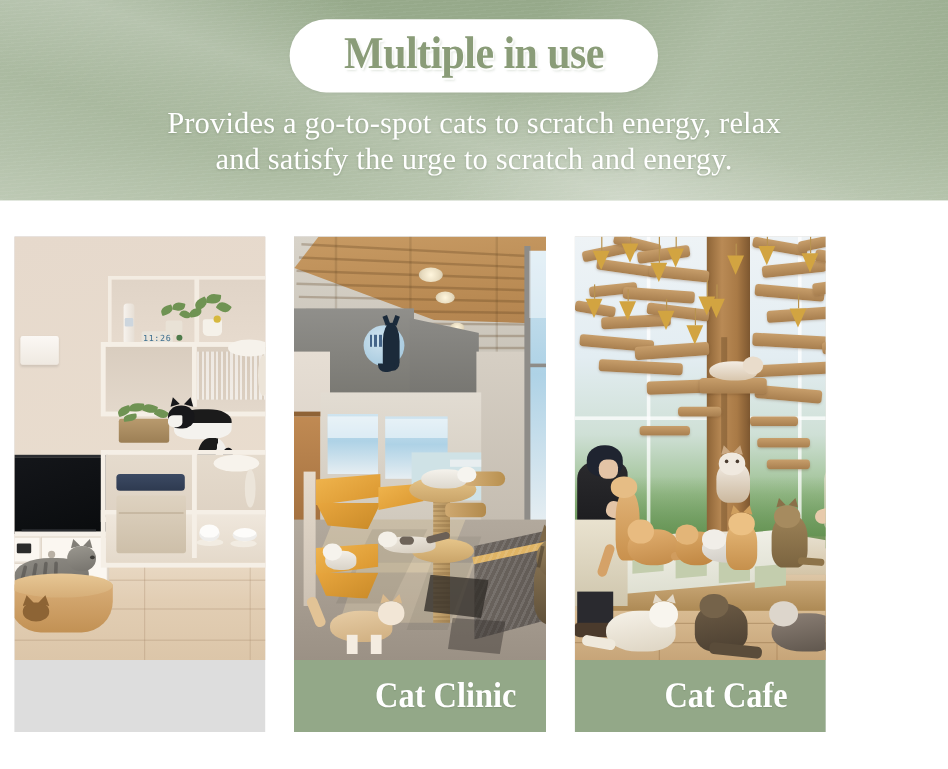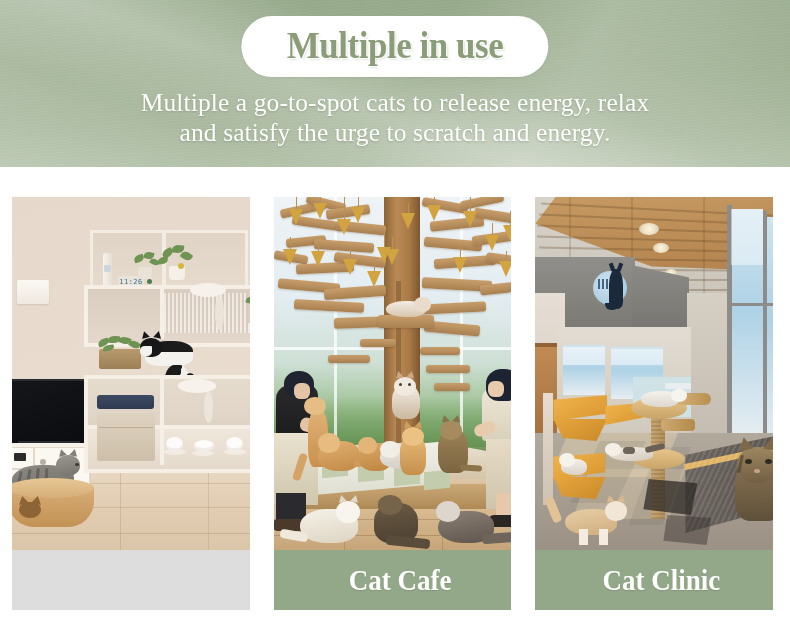--- a/index.html
+++ b/index.html
@@ -43,21 +43,21 @@
   }
   .subtitle {
     position: absolute; left: 0; right: 0; top: 88px; z-index: 3;
     text-align: center; color: #ffffff;
     font-size: 25.5px; line-height: 30px; letter-spacing: 0.1px;
     text-shadow: 0 1px 2px rgba(90,110,80,0.35);
     padding: 0 34px;
   }
 
   
-  .cards { position: absolute; left: 12px; top: 197px; width: 761px; height: 413px;
+  .cards { position: absolute; left: 12px; top: 197px; width: 676px; height: 413px;
            display: flex; gap: 24px; border-radius: 30px; }
   .card { position: relative; width: 253px; height: 413px; overflow: hidden; background:#ddd; }
   .photo { position: absolute; left:0; top:0; width: 253px; height: 353px; overflow: hidden; }
   .label-band {
     position: absolute; left: 0; bottom: 0; width: 253px; height: 60px;
     background: #93a888; display: flex; align-items: center; justify-content: center;
   }
   .label-text {
     color: #ffffff; font-weight: bold; font-size: 30px; line-height: 34px;
     font-family: "Liberation Serif", "DejaVu Serif", serif;
@@ -219,21 +219,21 @@
 </head>
 <body>
 
 <div id="page">
 
   <div class="header">
     <div class="title-pill">
       <div class="title-text">Multiple in use</div>
     </div>
     <div class="subtitle">
-      <div>Multiple a go-to-spot cats to release energy, relax</div>
+      <div>Provides a go-to-spot cats to scratch energy, relax</div>
       <div>and satisfy the urge to scratch and energy.</div>
     </div>
   </div>
 
   <div class="cards">
 
     <div class="card">
       <div class="photo p1">
         <div class="wall"></div>
         <div class="skirt"></div>
@@ -331,20 +331,142 @@
           <div class="cat2head"></div>
           <div class="cat2ear" style="left:46px;top:252px;transform:rotate(-16deg);"></div>
           <div class="cat2ear" style="left:58px;top:252px;transform:rotate(14deg);"></div>
           <div class="ab" style="left:63px;top:266px;width:4px;height:3px;background:#3c3a36;border-radius:50%;"></div>
           <div class="bed"></div>
           <div class="bedtop"></div>
           <div class="bedface"></div>
           <div class="bedear" style="left:6px;top:299px;transform:rotate(-12deg);"></div>
           <div class="bedear" style="left:20px;top:299px;transform:rotate(12deg);"></div>
         </div>
+      </div>
+    </div>
+
+    <div class="card">
+      <div class="photo p3">
+
+        <div class="ab" style="left:0;top:0;width:253px;height:130px;background:linear-gradient(180deg,#d8d3c9,#c6c0b5);"></div>
+        <div class="ceil"></div>
+        <div class="slat" style="left:6px;top:12px;width:248px;transform:rotate(3deg);"></div>
+        <div class="slat" style="left:4px;top:22px;width:250px;transform:rotate(2.5deg);"></div>
+        <div class="slat" style="left:2px;top:32px;width:252px;transform:rotate(2deg);"></div>
+        <div class="slat" style="left:2px;top:42px;width:252px;transform:rotate(1.6deg);"></div>
+        <div class="slat" style="left:4px;top:52px;width:250px;transform:rotate(1.2deg);"></div>
+        <div class="slat" style="left:10px;top:62px;width:244px;transform:rotate(0.8deg);"></div>
+        <div class="slat" style="left:20px;top:72px;width:234px;transform:rotate(0.4deg);"></div>
+        <div class="slat" style="left:34px;top:82px;width:220px;"></div>
+        <div class="slat" style="left:50px;top:92px;width:204px;"></div>
+        <div class="slat" style="left:70px;top:100px;width:184px;"></div>
+        <div class="ab" style="left:34px;top:0;width:2px;height:108px;background:rgba(90,60,30,0.16);"></div>
+        <div class="ab" style="left:96px;top:0;width:2px;height:112px;background:rgba(90,60,30,0.16);"></div>
+        <div class="ab" style="left:168px;top:0;width:2px;height:110px;background:rgba(90,60,30,0.16);"></div>
+
+        <div class="light" style="left:104px;top:26px;width:20px;height:12px;"></div>
+        <div class="light" style="left:118px;top:46px;width:16px;height:10px;"></div>
+        <div class="light" style="left:130px;top:72px;width:12px;height:8px;"></div>
+
+        <div class="ab" style="left:0;top:60px;width:100px;height:78px;background:linear-gradient(180deg,#908f8b,#787771);"></div>
+        <div class="signface"></div>
+        <div class="logocirc"></div>
+        <div class="ab" style="left:63px;top:82px;width:22px;height:10px;background:repeating-linear-gradient(90deg,#2d4f77 0 2px,transparent 2px 4px);opacity:0.85;"></div>
+        <div class="logocat"></div>
+        <div class="ab" style="left:75px;top:66px;width:4px;height:8px;background:#1b2a3a;transform:rotate(-20deg);"></div>
+        <div class="ab" style="left:83px;top:66px;width:4px;height:8px;background:#1b2a3a;transform:rotate(20deg);"></div>
+        <div class="ab" style="left:70px;top:106px;width:14px;height:7px;background:#1b2a3a;border-radius:0 0 6px 6px;"></div>
+
+        <div class="ab" style="left:152px;top:96px;width:50px;height:150px;background:linear-gradient(180deg,#d6cfc4,#c4bcb0);"></div>
+        <div class="glass" style="left:196px;top:12px;width:32px;height:228px;"></div>
+        <div class="glass" style="left:232px;top:20px;width:21px;height:226px;"></div>
+        <div class="mull" style="left:192px;top:8px;width:5px;height:236px;"></div>
+        <div class="mull" style="left:228px;top:14px;width:4px;height:232px;"></div>
+        <div class="mull" style="left:196px;top:106px;width:57px;height:3px;"></div>
+        <div class="ab" style="left:196px;top:12px;width:32px;height:56px;background:rgba(255,255,255,0.45);"></div>
+
+        <div class="wallL"></div>
+        <div class="door"></div>
+        <div class="ab" style="left:0;top:146px;width:24px;height:4px;background:#8f6336;"></div>
+
+        <div class="ab" style="left:22px;top:130px;width:134px;height:116px;background:linear-gradient(180deg,#e2dcd2,#cfc8bc);"></div>
+        <div class="glass" style="left:28px;top:148px;width:42px;height:50px;"></div>
+        <div class="glass" style="left:76px;top:150px;width:52px;height:52px;"></div>
+        <div class="ab" style="left:28px;top:150px;width:42px;height:18px;background:rgba(255,255,255,0.55);"></div>
+        <div class="ab" style="left:76px;top:152px;width:52px;height:16px;background:rgba(255,255,255,0.5);"></div>
+        <div class="ab" style="left:98px;top:180px;width:58px;height:40px;background:#cfe2e6;"></div>
+        <div class="ab" style="left:130px;top:186px;width:26px;height:6px;background:#e8eef0;"></div>
+
+        <div class="floor3"></div>
+        <div class="sunbeam" style="left:24px;top:236px;width:110px;height:44px;transform:skewX(-22deg);opacity:0.55;"></div>
+        <div class="sunbeam" style="left:46px;top:272px;width:96px;height:50px;transform:skewX(-18deg);opacity:0.45;"></div>
+        <div class="shadow3" style="left:50px;top:244px;width:46px;height:62px;transform:skewX(-26deg);opacity:0.35;"></div>
+        <div class="shadow3" style="left:108px;top:250px;width:34px;height:78px;transform:skewX(-20deg);opacity:0.30;"></div>
+
+        <div>
+          <div class="oshelf" style="left:18px;top:198px;width:54px;height:26px;clip-path:polygon(0% 18%,100% 0%,100% 72%,0% 100%);"></div>
+          <div class="oshelf2" style="left:18px;top:222px;width:54px;height:22px;clip-path:polygon(0% 0%,100% 0%,80% 100%,18% 86%);"></div>
+          <div class="oshelf" style="left:70px;top:206px;width:38px;height:22px;clip-path:polygon(0% 14%,100% 0%,100% 66%,0% 100%);"></div>
+          <div class="oshelf" style="left:18px;top:256px;width:52px;height:26px;clip-path:polygon(0% 14%,100% 0%,100% 74%,0% 100%);"></div>
+          <div class="oshelf2" style="left:18px;top:280px;width:52px;height:22px;clip-path:polygon(0% 0%,100% 0%,82% 100%,16% 88%);"></div>
+          <div class="ab" style="left:8px;top:196px;width:10px;height:112px;background:linear-gradient(180deg,#e6dbcd,#cdc2b4);"></div>
+        </div>
+        <div>
+          <div class="cbody" style="left:26px;top:262px;width:26px;height:16px;background:linear-gradient(180deg,#f3efe8,#d9d3c8);"></div>
+          <div class="chead" style="left:24px;top:256px;width:16px;height:14px;background:#f6f3ed;"></div>
+        </div>
+
+        <div>
+          <div class="post" style="left:116px;top:212px;width:14px;height:110px;"></div>
+          <div class="ab" style="left:116px;top:212px;width:14px;height:110px;background:repeating-linear-gradient(180deg,rgba(120,90,50,0.25) 0 2px,transparent 2px 4px);"></div>
+          <div class="disc" style="left:96px;top:200px;width:56px;height:22px;"></div>
+          <div class="disc" style="left:98px;top:252px;width:52px;height:20px;"></div>
+          <div class="ab" style="left:140px;top:196px;width:36px;height:12px;background:linear-gradient(90deg,#d7b27c,#b8904f);border-radius:6px;"></div>
+          <div class="ab" style="left:126px;top:222px;width:34px;height:12px;background:linear-gradient(90deg,#cfa971,#b28a4c);border-radius:4px;"></div>
+        </div>
+        <div>
+          <div class="cbody" style="left:106px;top:194px;width:38px;height:16px;background:linear-gradient(180deg,#f5f2ec,#ddd8ce);"></div>
+          <div class="chead" style="left:136px;top:192px;width:16px;height:13px;background:#f6f4ef;"></div>
+        </div>
+
+        <div class="ramp" style="left:150px;top:236px;width:104px;height:100px;clip-path:polygon(0% 22%,100% 0%,100% 72%,0% 100%);"></div>
+        <div class="rampedge" style="left:148px;top:256px;width:108px;height:6px;transform:rotate(-12deg);"></div>
+        <div class="ab" style="left:150px;top:236px;width:104px;height:100px;clip-path:polygon(0% 22%,100% 0%,100% 72%,0% 100%);background:repeating-linear-gradient(115deg,rgba(255,255,255,0.10) 0 2px,transparent 2px 5px);"></div>
+        <div class="darkpatch" style="left:108px;top:282px;width:54px;height:36px;clip-path:polygon(10% 0%,100% 12%,88% 100%,0% 84%);"></div>
+        <div class="darkpatch" style="left:128px;top:318px;width:48px;height:30px;clip-path:polygon(8% 0%,100% 10%,90% 100%,0% 86%);opacity:0.55;"></div>
+
+        <div>
+          <div class="cbody" style="left:74px;top:250px;width:44px;height:14px;background:linear-gradient(170deg,#f1ece3,#d3cabc);"></div>
+          <div class="chead" style="left:70px;top:246px;width:16px;height:13px;background:#f4f0e8;"></div>
+          <div class="ctail" style="left:110px;top:248px;width:20px;height:6px;background:#6b6056;transform:rotate(-14deg);"></div>
+          <div class="ab" style="left:88px;top:250px;width:12px;height:7px;background:#6e6459;border-radius:4px;"></div>
+        </div>
+        <div>
+          <div class="cbody" style="left:30px;top:312px;width:52px;height:26px;background:linear-gradient(170deg,#e7cda6,#cfae7f);"></div>
+          <div class="chead" style="left:70px;top:304px;width:22px;height:20px;background:#f2e6d6;"></div>
+          <div class="cear" style="left:71px;top:298px;border-bottom:7px solid #d9b98d;transform:rotate(-14deg);"></div>
+          <div class="cear" style="left:83px;top:298px;border-bottom:7px solid #d9b98d;transform:rotate(14deg);"></div>
+          <div class="ctail" style="left:14px;top:300px;width:9px;height:26px;background:#e2c396;transform:rotate(-22deg);"></div>
+          <div class="ab" style="left:44px;top:332px;width:9px;height:16px;background:#f4ece0;"></div>
+          <div class="ab" style="left:64px;top:332px;width:9px;height:16px;background:#f4ece0;"></div>
+        </div>
+        <div>
+          <div class="cbody" style="left:200px;top:262px;width:48px;height:62px;background:linear-gradient(180deg,#8a7554,#5f503a);border-radius:40% 40% 30% 30%;"></div>
+          <div class="chead" style="left:202px;top:250px;width:42px;height:36px;background:linear-gradient(180deg,#9c8761,#725f44);"></div>
+          <div class="cear" style="left:203px;top:240px;border-left:7px solid transparent;border-right:7px solid transparent;border-bottom:13px solid #7d6848;transform:rotate(-12deg);"></div>
+          <div class="cear" style="left:229px;top:240px;border-left:7px solid transparent;border-right:7px solid transparent;border-bottom:13px solid #7d6848;transform:rotate(12deg);"></div>
+          <div class="ab" style="left:210px;top:262px;width:7px;height:5px;background:#2f2a22;border-radius:50%;"></div>
+          <div class="ab" style="left:230px;top:262px;width:7px;height:5px;background:#2f2a22;border-radius:50%;"></div>
+          <div class="ab" style="left:219px;top:272px;width:6px;height:4px;background:#caa08a;border-radius:50%;"></div>
+          <div class="ab" style="left:204px;top:258px;width:3px;height:18px;background:rgba(50,42,30,0.45);transform:rotate(12deg);"></div>
+          <div class="ab" style="left:240px;top:258px;width:3px;height:18px;background:rgba(50,42,30,0.45);transform:rotate(-12deg);"></div>
+        </div>
+      </div>
+      <div class="label-band">
+        <span class="label-text">Cat Clinic</span>
       </div>
     </div>
 
     <div class="card">
       <div class="photo p2">
         <div class="win"></div>
         <div class="trees"></div>
         <div class="winfr" style="left:60px;top:0;width:3px;height:250px;"></div>
         <div class="winfr" style="left:186px;top:0;width:3px;height:250px;"></div>
         <div class="winfr" style="left:0;top:150px;width:253px;height:3px;"></div>
@@ -522,136 +644,14 @@
           <div class="cbody" style="left:164px;top:314px;width:56px;height:32px;background:linear-gradient(170deg,#8c8076,#5e554c);"></div>
           <div class="chead" style="left:162px;top:304px;width:24px;height:21px;background:#ddd6cc;"></div>
           <div class="ctail" style="left:208px;top:336px;width:36px;height:10px;background:#6e645a;transform:rotate(-4deg);"></div>
         </div>
       </div>
       <div class="label-band">
         <span class="label-text">Cat Cafe</span>
       </div>
     </div>
 
-    <div class="card">
-      <div class="photo p3">
-
-        <div class="ab" style="left:0;top:0;width:253px;height:130px;background:linear-gradient(180deg,#d8d3c9,#c6c0b5);"></div>
-        <div class="ceil"></div>
-        <div class="slat" style="left:6px;top:12px;width:248px;transform:rotate(3deg);"></div>
-        <div class="slat" style="left:4px;top:22px;width:250px;transform:rotate(2.5deg);"></div>
-        <div class="slat" style="left:2px;top:32px;width:252px;transform:rotate(2deg);"></div>
-        <div class="slat" style="left:2px;top:42px;width:252px;transform:rotate(1.6deg);"></div>
-        <div class="slat" style="left:4px;top:52px;width:250px;transform:rotate(1.2deg);"></div>
-        <div class="slat" style="left:10px;top:62px;width:244px;transform:rotate(0.8deg);"></div>
-        <div class="slat" style="left:20px;top:72px;width:234px;transform:rotate(0.4deg);"></div>
-        <div class="slat" style="left:34px;top:82px;width:220px;"></div>
-        <div class="slat" style="left:50px;top:92px;width:204px;"></div>
-        <div class="slat" style="left:70px;top:100px;width:184px;"></div>
-        <div class="ab" style="left:34px;top:0;width:2px;height:108px;background:rgba(90,60,30,0.16);"></div>
-        <div class="ab" style="left:96px;top:0;width:2px;height:112px;background:rgba(90,60,30,0.16);"></div>
-        <div class="ab" style="left:168px;top:0;width:2px;height:110px;background:rgba(90,60,30,0.16);"></div>
-
-        <div class="light" style="left:104px;top:26px;width:20px;height:12px;"></div>
-        <div class="light" style="left:118px;top:46px;width:16px;height:10px;"></div>
-        <div class="light" style="left:130px;top:72px;width:12px;height:8px;"></div>
-
-        <div class="ab" style="left:0;top:60px;width:100px;height:78px;background:linear-gradient(180deg,#908f8b,#787771);"></div>
-        <div class="signface"></div>
-        <div class="logocirc"></div>
-        <div class="ab" style="left:63px;top:82px;width:22px;height:10px;background:repeating-linear-gradient(90deg,#2d4f77 0 2px,transparent 2px 4px);opacity:0.85;"></div>
-        <div class="logocat"></div>
-        <div class="ab" style="left:75px;top:66px;width:4px;height:8px;background:#1b2a3a;transform:rotate(-20deg);"></div>
-        <div class="ab" style="left:83px;top:66px;width:4px;height:8px;background:#1b2a3a;transform:rotate(20deg);"></div>
-        <div class="ab" style="left:70px;top:106px;width:14px;height:7px;background:#1b2a3a;border-radius:0 0 6px 6px;"></div>
-
-        <div class="ab" style="left:152px;top:96px;width:50px;height:150px;background:linear-gradient(180deg,#d6cfc4,#c4bcb0);"></div>
-        <div class="glass" style="left:196px;top:12px;width:32px;height:228px;"></div>
-        <div class="glass" style="left:232px;top:20px;width:21px;height:226px;"></div>
-        <div class="mull" style="left:192px;top:8px;width:5px;height:236px;"></div>
-        <div class="mull" style="left:228px;top:14px;width:4px;height:232px;"></div>
-        <div class="mull" style="left:196px;top:106px;width:57px;height:3px;"></div>
-        <div class="ab" style="left:196px;top:12px;width:32px;height:56px;background:rgba(255,255,255,0.45);"></div>
-
-        <div class="wallL"></div>
-        <div class="door"></div>
-        <div class="ab" style="left:0;top:146px;width:24px;height:4px;background:#8f6336;"></div>
-
-        <div class="ab" style="left:22px;top:130px;width:134px;height:116px;background:linear-gradient(180deg,#e2dcd2,#cfc8bc);"></div>
-        <div class="glass" style="left:28px;top:148px;width:42px;height:50px;"></div>
-        <div class="glass" style="left:76px;top:150px;width:52px;height:52px;"></div>
-        <div class="ab" style="left:28px;top:150px;width:42px;height:18px;background:rgba(255,255,255,0.55);"></div>
-        <div class="ab" style="left:76px;top:152px;width:52px;height:16px;background:rgba(255,255,255,0.5);"></div>
-        <div class="ab" style="left:98px;top:180px;width:58px;height:40px;background:#cfe2e6;"></div>
-        <div class="ab" style="left:130px;top:186px;width:26px;height:6px;background:#e8eef0;"></div>
-
-        <div class="floor3"></div>
-        <div class="sunbeam" style="left:24px;top:236px;width:110px;height:44px;transform:skewX(-22deg);opacity:0.55;"></div>
-        <div class="sunbeam" style="left:46px;top:272px;width:96px;height:50px;transform:skewX(-18deg);opacity:0.45;"></div>
-        <div class="shadow3" style="left:50px;top:244px;width:46px;height:62px;transform:skewX(-26deg);opacity:0.35;"></div>
-        <div class="shadow3" style="left:108px;top:250px;width:34px;height:78px;transform:skewX(-20deg);opacity:0.30;"></div>
-
-        <div>
-          <div class="oshelf" style="left:18px;top:198px;width:54px;height:26px;clip-path:polygon(0% 18%,100% 0%,100% 72%,0% 100%);"></div>
-          <div class="oshelf2" style="left:18px;top:222px;width:54px;height:22px;clip-path:polygon(0% 0%,100% 0%,80% 100%,18% 86%);"></div>
-          <div class="oshelf" style="left:70px;top:206px;width:38px;height:22px;clip-path:polygon(0% 14%,100% 0%,100% 66%,0% 100%);"></div>
-          <div class="oshelf" style="left:18px;top:256px;width:52px;height:26px;clip-path:polygon(0% 14%,100% 0%,100% 74%,0% 100%);"></div>
-          <div class="oshelf2" style="left:18px;top:280px;width:52px;height:22px;clip-path:polygon(0% 0%,100% 0%,82% 100%,16% 88%);"></div>
-          <div class="ab" style="left:8px;top:196px;width:10px;height:112px;background:linear-gradient(180deg,#e6dbcd,#cdc2b4);"></div>
-        </div>
-        <div>
-          <div class="cbody" style="left:26px;top:262px;width:26px;height:16px;background:linear-gradient(180deg,#f3efe8,#d9d3c8);"></div>
-          <div class="chead" style="left:24px;top:256px;width:16px;height:14px;background:#f6f3ed;"></div>
-        </div>
-
-        <div>
-          <div class="post" style="left:116px;top:212px;width:14px;height:110px;"></div>
-          <div class="ab" style="left:116px;top:212px;width:14px;height:110px;background:repeating-linear-gradient(180deg,rgba(120,90,50,0.25) 0 2px,transparent 2px 4px);"></div>
-          <div class="disc" style="left:96px;top:200px;width:56px;height:22px;"></div>
-          <div class="disc" style="left:98px;top:252px;width:52px;height:20px;"></div>
-          <div class="ab" style="left:140px;top:196px;width:36px;height:12px;background:linear-gradient(90deg,#d7b27c,#b8904f);border-radius:6px;"></div>
-          <div class="ab" style="left:126px;top:222px;width:34px;height:12px;background:linear-gradient(90deg,#cfa971,#b28a4c);border-radius:4px;"></div>
-        </div>
-        <div>
-          <div class="cbody" style="left:106px;top:194px;width:38px;height:16px;background:linear-gradient(180deg,#f5f2ec,#ddd8ce);"></div>
-          <div class="chead" style="left:136px;top:192px;width:16px;height:13px;background:#f6f4ef;"></div>
-        </div>
-
-        <div class="ramp" style="left:150px;top:236px;width:104px;height:100px;clip-path:polygon(0% 22%,100% 0%,100% 72%,0% 100%);"></div>
-        <div class="rampedge" style="left:148px;top:256px;width:108px;height:6px;transform:rotate(-12deg);"></div>
-        <div class="ab" style="left:150px;top:236px;width:104px;height:100px;clip-path:polygon(0% 22%,100% 0%,100% 72%,0% 100%);background:repeating-linear-gradient(115deg,rgba(255,255,255,0.10) 0 2px,transparent 2px 5px);"></div>
-        <div class="darkpatch" style="left:108px;top:282px;width:54px;height:36px;clip-path:polygon(10% 0%,100% 12%,88% 100%,0% 84%);"></div>
-        <div class="darkpatch" style="left:128px;top:318px;width:48px;height:30px;clip-path:polygon(8% 0%,100% 10%,90% 100%,0% 86%);opacity:0.55;"></div>
-
-        <div>
-          <div class="cbody" style="left:74px;top:250px;width:44px;height:14px;background:linear-gradient(170deg,#f1ece3,#d3cabc);"></div>
-          <div class="chead" style="left:70px;top:246px;width:16px;height:13px;background:#f4f0e8;"></div>
-          <div class="ctail" style="left:110px;top:248px;width:20px;height:6px;background:#6b6056;transform:rotate(-14deg);"></div>
-          <div class="ab" style="left:88px;top:250px;width:12px;height:7px;background:#6e6459;border-radius:4px;"></div>
-        </div>
-        <div>
-          <div class="cbody" style="left:30px;top:312px;width:52px;height:26px;background:linear-gradient(170deg,#e7cda6,#cfae7f);"></div>
-          <div class="chead" style="left:70px;top:304px;width:22px;height:20px;background:#f2e6d6;"></div>
-          <div class="cear" style="left:71px;top:298px;border-bottom:7px solid #d9b98d;transform:rotate(-14deg);"></div>
-          <div class="cear" style="left:83px;top:298px;border-bottom:7px solid #d9b98d;transform:rotate(14deg);"></div>
-          <div class="ctail" style="left:14px;top:300px;width:9px;height:26px;background:#e2c396;transform:rotate(-22deg);"></div>
-          <div class="ab" style="left:44px;top:332px;width:9px;height:16px;background:#f4ece0;"></div>
-          <div class="ab" style="left:64px;top:332px;width:9px;height:16px;background:#f4ece0;"></div>
-        </div>
-        <div>
-          <div class="cbody" style="left:200px;top:262px;width:48px;height:62px;background:linear-gradient(180deg,#8a7554,#5f503a);border-radius:40% 40% 30% 30%;"></div>
-          <div class="chead" style="left:202px;top:250px;width:42px;height:36px;background:linear-gradient(180deg,#9c8761,#725f44);"></div>
-          <div class="cear" style="left:203px;top:240px;border-left:7px solid transparent;border-right:7px solid transparent;border-bottom:13px solid #7d6848;transform:rotate(-12deg);"></div>
-          <div class="cear" style="left:229px;top:240px;border-left:7px solid transparent;border-right:7px solid transparent;border-bottom:13px solid #7d6848;transform:rotate(12deg);"></div>
-          <div class="ab" style="left:210px;top:262px;width:7px;height:5px;background:#2f2a22;border-radius:50%;"></div>
-          <div class="ab" style="left:230px;top:262px;width:7px;height:5px;background:#2f2a22;border-radius:50%;"></div>
-          <div class="ab" style="left:219px;top:272px;width:6px;height:4px;background:#caa08a;border-radius:50%;"></div>
-          <div class="ab" style="left:204px;top:258px;width:3px;height:18px;background:rgba(50,42,30,0.45);transform:rotate(12deg);"></div>
-          <div class="ab" style="left:240px;top:258px;width:3px;height:18px;background:rgba(50,42,30,0.45);transform:rotate(-12deg);"></div>
-        </div>
-      </div>
-      <div class="label-band">
-        <span class="label-text">Cat Clinic</span>
-      </div>
-    </div>
-
   </div>
 </div>
 
 </body></html>

